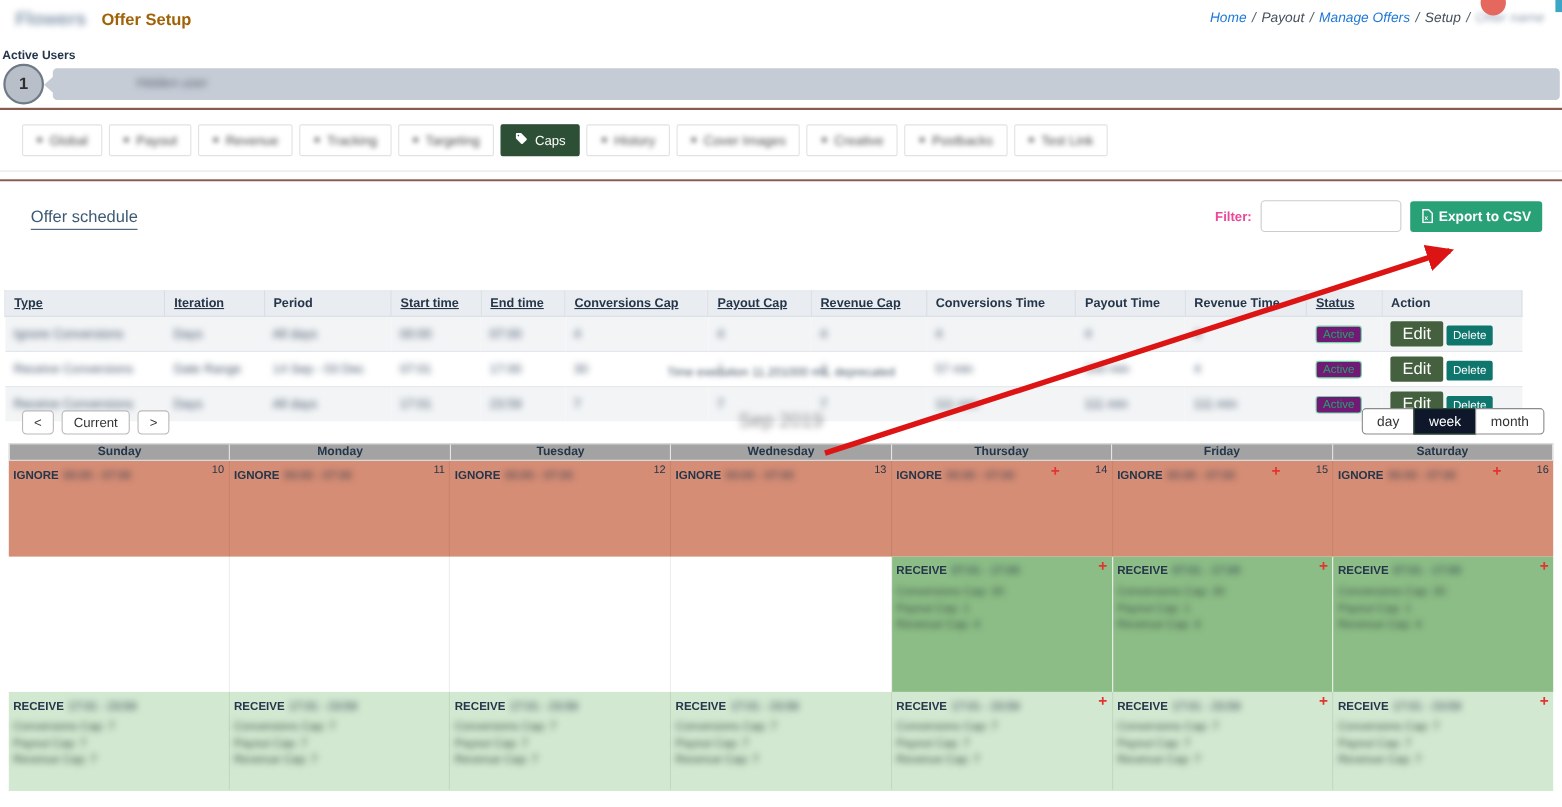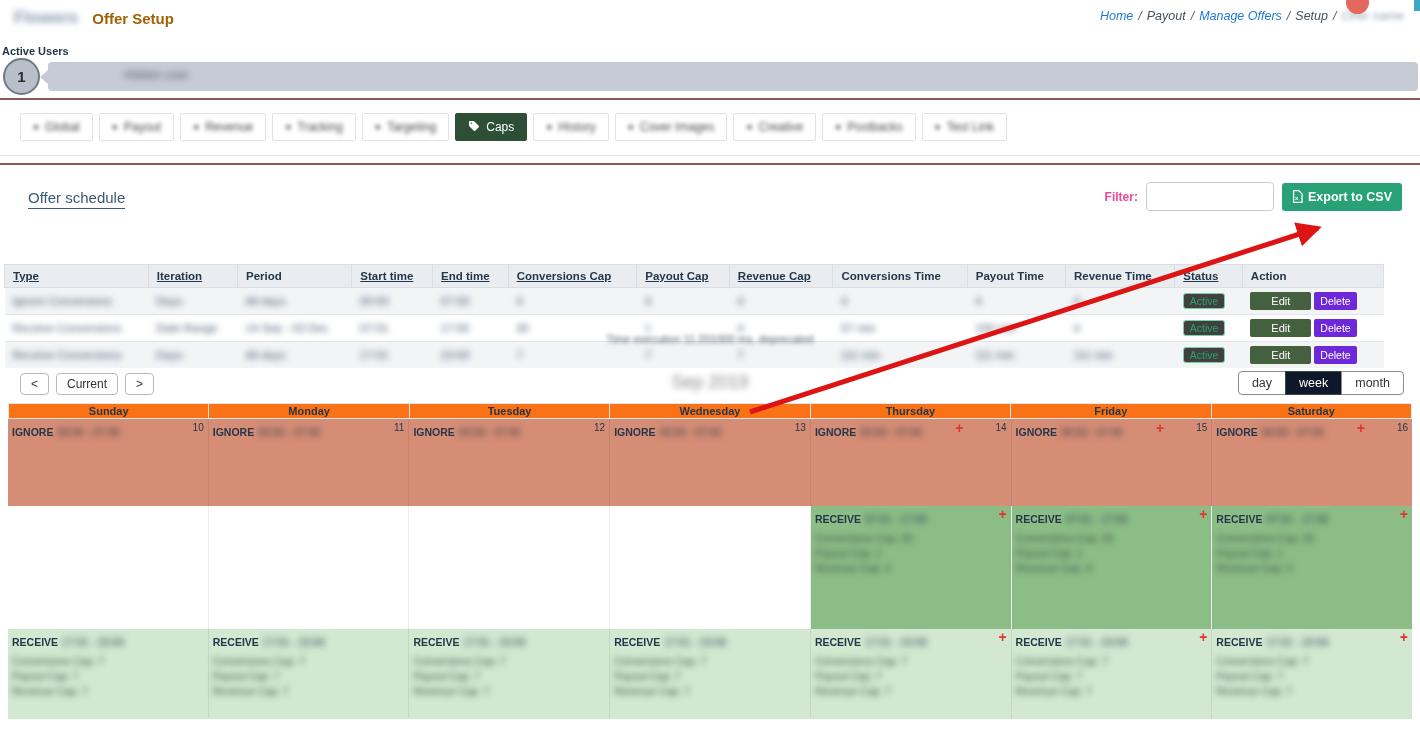--- a/index.html
+++ b/index.html
@@ -59,43 +59,43 @@
   
   .rule-table { position:absolute; left:4px; right:20px; top:72px; border-collapse:collapse;
                 width:calc(100% - 40px); font-size:11.5px;margin-top:27px; }
   .rule-table th { text-align:left; padding:5px 8px; background:#e9edf2; color:#26364a;
                    border:1px solid #d9dee4; font-size:11.5px; white-space:nowrap; }
   .rule-table th.sortable { text-decoration:underline; cursor:pointer; }
   .rule-table td { padding:4px 8px; border-top:1px solid #e3e6ea; color:#44566b; white-space:nowrap; }
   .rule-table tr.odd  td { background:#f2f4f6; }
   .rule-table tr.even td { background:#fff; }
   .badge-active { display:inline-block; border:1px solid #74d3a3; color:#2aa06c; font-size:10.5px;
-                  padding:1px 6px; border-radius:3px; background:#404040; }
-  .btn-edit { background:#44603f; color:#fff; border:none; font-size:11px; padding:3px 21px;
+                  padding:1px 6px; border-radius:3px; background:#701a75; }
+  .btn-edit { background:#44603f; color:#fff; border:none; font-size:15px; padding:3px 11px;
               border-radius:2px; cursor:pointer; }
-  .btn-del  { background:#6d28d9; color:#fff; border:none; font-size:10.5px; padding:3px 6px;
+  .btn-del  { background:#0f766e; color:#fff; border:none; font-size:10.5px; padding:3px 6px;
               border-radius:2px; margin-left:3px; cursor:pointer; }
   .exec-note { position:absolute; left:0; right:0; top:168px; text-align:center;
                font-size:11px; color:#4a5a6a; }
 
   
   .cal-nav { position:absolute; left:20px; top:208px; display:flex; gap:7px; }
   .cal-btn { background:#fff; border:1px solid #b9b9b9; border-radius:4px; font-size:12px;
              color:#333; padding:3px 10px; cursor:pointer; }
   .cal-title { position:absolute; left:0; right:0; top:207px; text-align:center;
                font-size:18px; color:#8a8a8a; }
   .cal-views { position:absolute; right:16px; top:206px; display:flex; }
   .view-btn { background:#fff; border:1px solid #8b8b8b; font-size:12.5px; color:#333;
               padding:4px 13px; margin-left:-1px; cursor:pointer; }
   .view-btn:first-child { border-radius:4px 0 0 4px; margin-left:0; }
   .view-btn:last-child  { border-radius:0 4px 4px 0; }
   .view-btn.active { background:#0f172a; border-color:#2d5138; color:#fff; }
 
   .cal-head { position:absolute; left:8px; right:8px; top:238px; height:16px; display:flex;
-              border:1px solid #e6e6e6; background:#f97316; }
+              border:1px solid #e6e6e6; background:#a3a3a3; }
   .cal-head .dayname { flex:1; text-align:center; font-size:11px; font-weight:bold; color:#26364a;
                        border-right:1px solid #e6e6e6; line-height:14px; }
   .cal-head .dayname:last-child { border-right:none; }
 
   .cal-grid { position:absolute; left:8px; right:8px; top:254px; height:300px;
               border-bottom:1px solid #e6e6e6; }
   .strip-ignore { position:absolute; left:0; right:0; top:0; height:87px; background:#d68d75; }
   .strip-night  { position:absolute; left:0; right:0; top:210px; height:90px; background:#d2e8d0; }
   .cal-cols { position:absolute; inset:0; display:flex; }
   .cal-col { flex:1; position:relative; border-right:1px solid rgba(0,0,0,0.07); }

